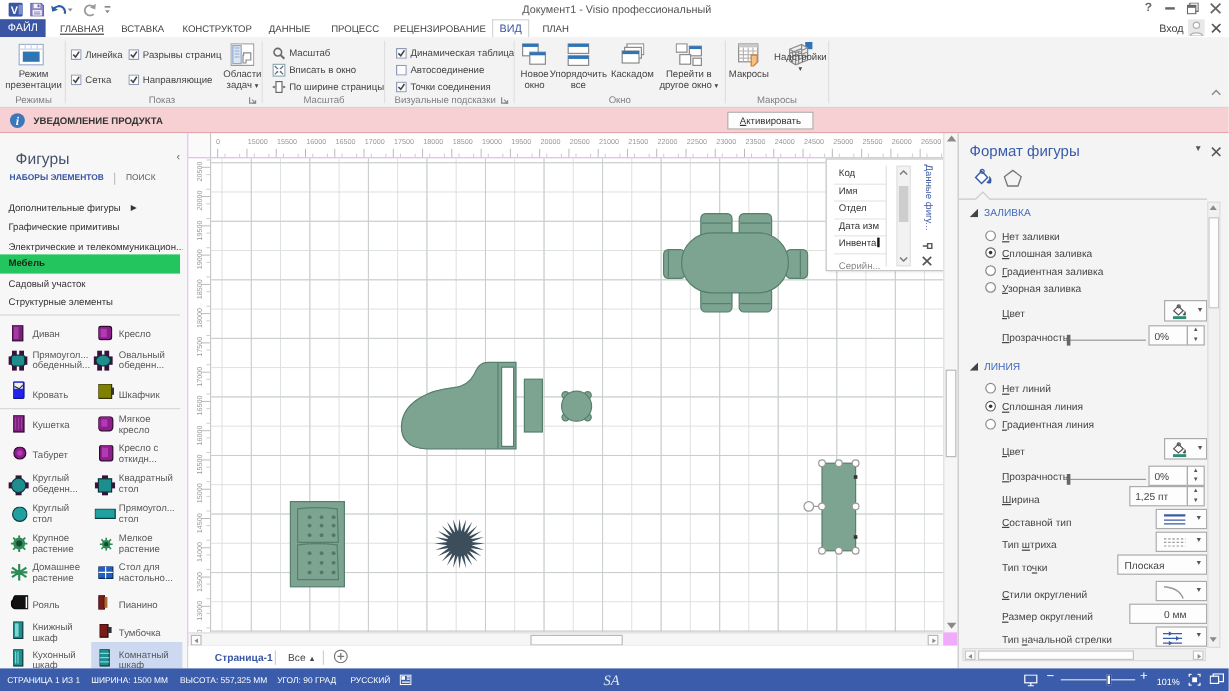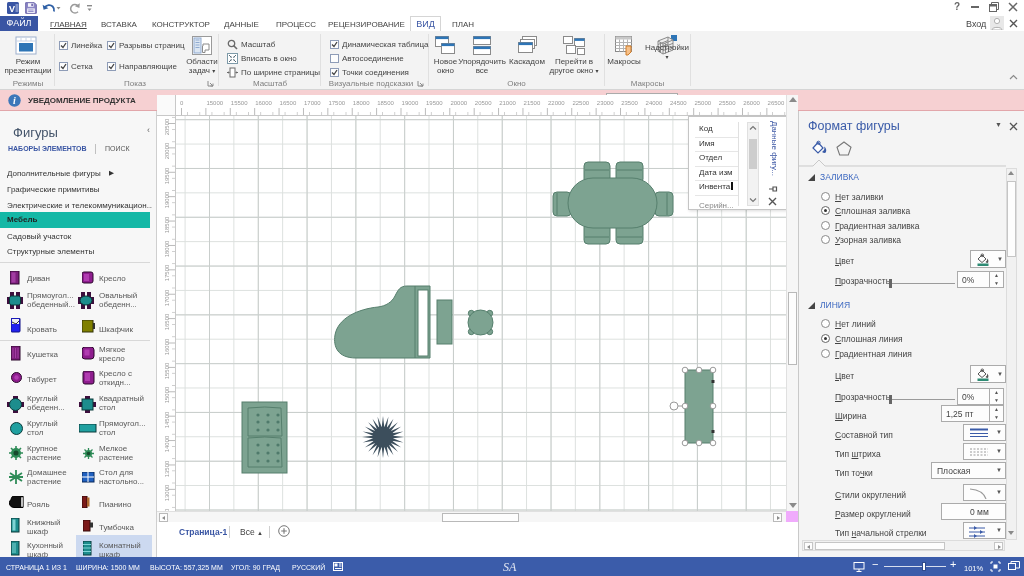--- a/index.html
+++ b/index.html
@@ -37,20 +37,21 @@
   <svg class="a" style="left:68px;top:2px;" width="13" height="12" viewBox="0 0 13 12">
       <path d="M10.2,4.2 C8.6,2.2 5.6,2 4,3.6 C2.2,5.3 2.2,8 4,9.7 C5.7,11.3 8.4,11.3 10,9.7" fill="none" stroke="#9a9a9a" stroke-width="1.5"></path>
       <path d="M11.8,1.2 L11.4,6 L7,4.2 Z" fill="#9a9a9a"></path>
     </svg>
 
   <svg class="a" style="left:87px;top:5px;" width="7" height="8" viewBox="0 0 7 8">
       <rect x="0" y="0" width="5" height="1.4" fill="#8a8a8a"></rect>
       <path d="M0.5,3.5 L4.5,3.5 L2.5,6 Z" fill="#8a8a8a"></path>
     </svg>
 
+  <div class="a t9" style="left:400px;top:3px;width:228px;color:#555;text-align:center;">Документ1 - Visio профессиональный</div>
 
   <div class="a" style="left:951px;top:1px;width:12px;color:#666;font-size:10px;font-weight:bold;text-align:center;">?</div>
 
   <div class="a" style="left:971px;top:6px;width:8px;height:2px;background:#666;"></div>
 
   <svg class="a" style="left:989px;top:2px;" width="10" height="10" viewBox="0 0 10 10">
       <rect x="0.5" y="2.5" width="7" height="7" fill="#fff" stroke="#666"></rect>
       <path d="M2.5,2.5 L2.5,0.5 L9.5,0.5 L9.5,7.5 L7.5,7.5" fill="none" stroke="#666"></path>
       <rect x="0.5" y="2.5" width="7" height="2" fill="#666"></rect>
     </svg>
@@ -287,21 +288,21 @@
   <div class="a" style="left:105px;top:34px;font-size:7px;color:#595959;">ПОИСК</div>
 
   <div class="a" style="left:7px;top:58px;font-size:8px;color:#333;white-space:nowrap;">Дополнительные фигуры</div>
 
   <div class="a" style="left:109px;top:58px;font-size:6.5px;color:#333;">▶</div>
 
   <div class="a" style="left:7px;top:74px;font-size:8px;color:#333;">Графические примитивы</div>
 
   <div class="a" style="left:7px;top:90px;font-size:8px;color:#333;white-space:nowrap;overflow:hidden;width:145px;">Электрические и телекоммуникацион...</div>
 
-  <div class="a" style="left:0;top:101px;width:150px;height:16px;background:#14b8a6;">
+  <div class="a" style="left:0;top:101px;width:150px;height:16px;background:#22c55e;">
       <span style="position:absolute;left:7px;top:3px;font-size:8px;font-weight:bold;color:#222;">Мебель</span>
     </div>
 
   <div class="a" style="left:7px;top:121px;font-size:8px;color:#333;">Садовый участок</div>
 
   <div class="a" style="left:7px;top:136px;font-size:8px;color:#333;">Структурные элементы</div>
 
   <div class="a" style="left:0;top:151px;width:150px;height:1px;background:#d8d8d8;"></div>
 
   <svg class="a" style="left:10px;top:160px;" width="11" height="14" viewBox="0 0 11 14">
@@ -452,21 +453,21 @@
     </svg>
   <div class="a" style="left:27px;top:430px;font-size:8px;color:#595959;">Кухонный<br>шкаф</div>
 
   <svg class="a" style="left:83px;top:430px;" width="10" height="15" viewBox="0 0 10 15">
       <rect x="0" y="0" width="8" height="14" fill="#1d8d8d" stroke="#0a3a3a"></rect>
       <path d="M0,3.5 L8,3.5 M0,7 L8,7 M0,10.5 L8,10.5" stroke="#7fd4d4"></path>
     </svg>
   <div class="a" style="left:99px;top:430px;font-size:8px;color:#595959;">Комнатный<br>шкаф</div>
 </div>
 
-<div class="a" id="canvas" style="left:157px;top:95px;width:641px;height:428px;background:#f0abfc;">
+<div class="a" id="canvas" style="left:157px;top:111px;width:641px;height:428px;background:#f0abfc;">
 
   <div class="a" style="left:0;top:0;width:19px;height:21px;background:#fafafa;border-right:1px solid #c8c8c8;border-bottom:1px solid #c8c8c8;"></div>
 
   <div class="a" id="hruler" style="left:19px;top:0;width:610px;height:21px;background:#fff;border-bottom:1px solid #c8c8c8;overflow:hidden;">
     <div class="a" style="left:0;top:13px;width:610px;height:8px;background:linear-gradient(to right,#b9b9b9 1px,transparent 1px);background-size:24.4px 8px;background-position:5px 0;"></div>
     <div class="a" style="left:4px;top:5px;font-size:6px;color:#999;">0</div>
     <div class="a" style="left:30.4px;top:5px;font-size:6px;color:#999;">15000</div>
     <div class="a" style="left:54.8px;top:5px;font-size:6px;color:#999;">15500</div>
     <div class="a" style="left:79.2px;top:5px;font-size:6px;color:#999;">16000</div>
     <div class="a" style="left:103.6px;top:5px;font-size:6px;color:#999;">16500</div>

